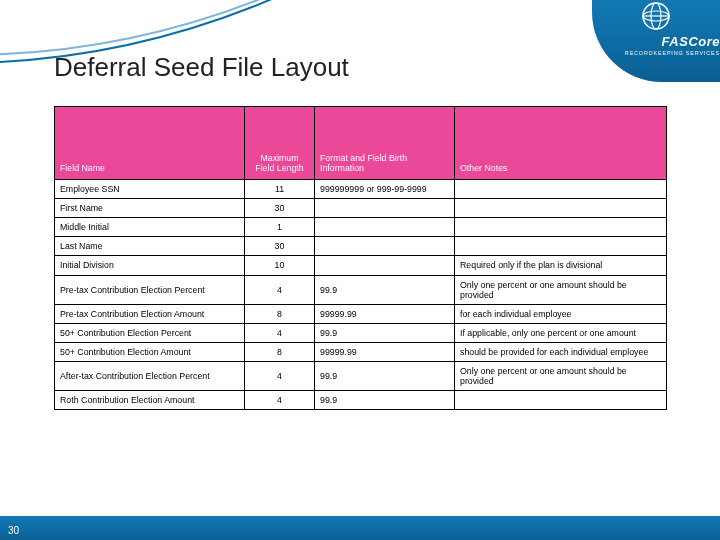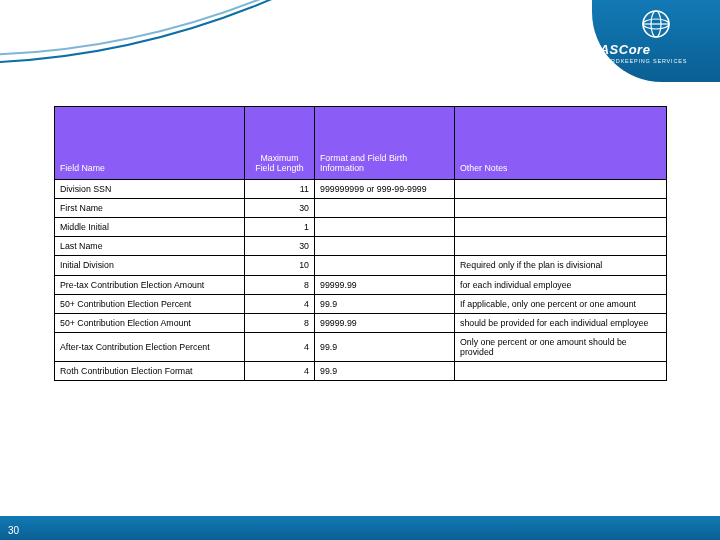--- a/index.html
+++ b/index.html
@@ -2,41 +2,41 @@
 <html><head>
 <meta charset="utf-8">
 <style>
   html,body{margin:0;padding:0;width:720px;height:540px;font-family:Arial,Helvetica,sans-serif;background:#fff;overflow:hidden}
   .slide{position:relative;width:720px;height:540px;background:#fff}
   
   .corner{position:absolute;top:0;right:0;width:720px;height:100px;pointer-events:none}
   .arc{position:absolute;border:2px solid;border-radius:50%}
   .arc.outer{width:1600px;height:1600px;top:-1540px;right:-40px;border-color:#0c6fa6}
   .arc.inner{width:1600px;height:1600px;top:-1548px;right:-48px;border-color:#7fb6d6}
-  .brand{position:absolute;top:0;right:0;width:128px;height:82px;background:linear-gradient(#1279b5,#0a5f93);border-bottom-left-radius:70px;color:#fff;text-align:left;box-sizing:border-box;padding-top:8px}
+  .brand{position:absolute;top:0;right:0;width:128px;height:82px;background:linear-gradient(#1279b5,#0a5f93);border-bottom-left-radius:70px;color:#fff;text-align:right;box-sizing:border-box;}
   .brand svg{display:block;margin:0 auto 2px}
   .brand .logo-name{font-size:13px;font-weight:bold;letter-spacing:.5px;font-style:italic}
   .brand .logo-sub{font-size:5.5px;letter-spacing:.8px;margin-top:1px;opacity:.95}
   
   .foot-band{position:absolute;left:0;right:0;bottom:0;height:24px;background:linear-gradient(#1279b5,#0a5f93)}
   .foot-arc{position:absolute;border:2px solid;border-radius:50%}
   .foot-arc.outer{width:1800px;height:1800px;bottom:-1788px;left:-60px;border-color:#0c6fa6}
   .foot-arc.inner{width:1800px;height:1800px;bottom:-1794px;left:-66px;border-color:#7fb6d6}
   .pagenum{position:absolute;left:8px;bottom:4px;font-size:10px;color:#fff}
   
   .title{position:absolute;left:54px;top:52px;font-size:26px;color:#222}
   
   .tbl-wrap{position:absolute;left:54px;top:106px;width:612px}
   table{border-collapse:collapse;width:100%;table-layout:fixed}
   col.c1{width:190px}col.c2{width:70px}col.c3{width:140px}col.c4{width:212px}
   th,td{border:1px solid #000;font-size:8.8px;padding:4px 5px;vertical-align:middle;line-height:1.15}
-  thead th{background:#8b5cf6;color:#fff;font-weight:normal;height:62px;text-align:left;vertical-align:bottom;padding-bottom:6px}
+  thead th{background:#ec4899;color:#fff;font-weight:normal;height:62px;text-align:left;vertical-align:bottom;padding-bottom:6px}
   thead th.center{text-align:center}
   tbody td{background:#fff;color:#000}
-  td.center{text-align:right}
+  td.center{text-align:center}
 </style>
 </head>
 <body>
 
 <div class="slide">
 
   <div class="corner">
     <div class="arc outer"></div>
     <div class="arc inner"></div>
   </div>
@@ -45,40 +45,41 @@
     <svg width="36" height="32" viewBox="0 0 36 32">
       <ellipse cx="18" cy="16" rx="13" ry="13" fill="none" stroke="#fff" stroke-width="1.6"></ellipse>
       <ellipse cx="18" cy="16" rx="13" ry="5" fill="none" stroke="#fff" stroke-width="1.2"></ellipse>
       <ellipse cx="18" cy="16" rx="5" ry="13" fill="none" stroke="#fff" stroke-width="1.2"></ellipse>
       <line x1="5" y1="16" x2="31" y2="16" stroke="#fff" stroke-width="1.2"></line>
     </svg>
     <div class="logo-name">FASCore</div>
     <div class="logo-sub">RECORDKEEPING SERVICES</div>
   </div>
 
+  <div class="title">Deferral Seed File Layout</div>
 
   <div class="tbl-wrap">
     <table>
       <colgroup>
           <col class="c1">
           <col class="c2">
           <col class="c3">
           <col class="c4">
         </colgroup>
       <thead>
         <tr>
           <th>Field Name</th>
           <th class="center">Maximum Field Length</th>
           <th>Format and Field Birth Information</th>
           <th>Other Notes</th>
         </tr>
       </thead>
       <tbody id="tbody">
           <tr>
-            <td>Division SSN</td>
+            <td>Employee SSN</td>
             <td class="center">11</td>
             <td>999999999 or 999-99-9999</td>
             <td></td>
           </tr>
           <tr>
             <td>First Name</td>
             <td class="center">30</td>
             <td></td>
             <td></td>
           </tr>
@@ -94,20 +95,26 @@
             <td></td>
             <td></td>
           </tr>
           <tr>
             <td>Initial Division</td>
             <td class="center">10</td>
             <td></td>
             <td>Required only if the plan is divisional</td>
           </tr>
           <tr>
+            <td>Pre-tax Contribution Election Percent</td>
+            <td class="center">4</td>
+            <td>99.9</td>
+            <td>Only one percent or one amount should be provided</td>
+          </tr>
+          <tr>
             <td>Pre-tax Contribution Election Amount</td>
             <td class="center">8</td>
             <td>99999.99</td>
             <td>for each individual employee</td>
           </tr>
           <tr>
             <td>50+ Contribution Election Percent</td>
             <td class="center">4</td>
             <td>99.9</td>
             <td>If applicable, only one percent or one amount</td>
@@ -118,21 +125,21 @@
             <td>99999.99</td>
             <td>should be provided for each individual employee</td>
           </tr>
           <tr>
             <td>After-tax Contribution Election Percent</td>
             <td class="center">4</td>
             <td>99.9</td>
             <td>Only one percent or one amount should be provided</td>
           </tr>
           <tr>
-            <td>Roth Contribution Election Format</td>
+            <td>Roth Contribution Election Amount</td>
             <td class="center">4</td>
             <td>99.9</td>
             <td></td>
           </tr>
         </tbody>
     </table>
   </div>
 
   <div class="foot-arc outer"></div>
   <div class="foot-arc inner"></div>

